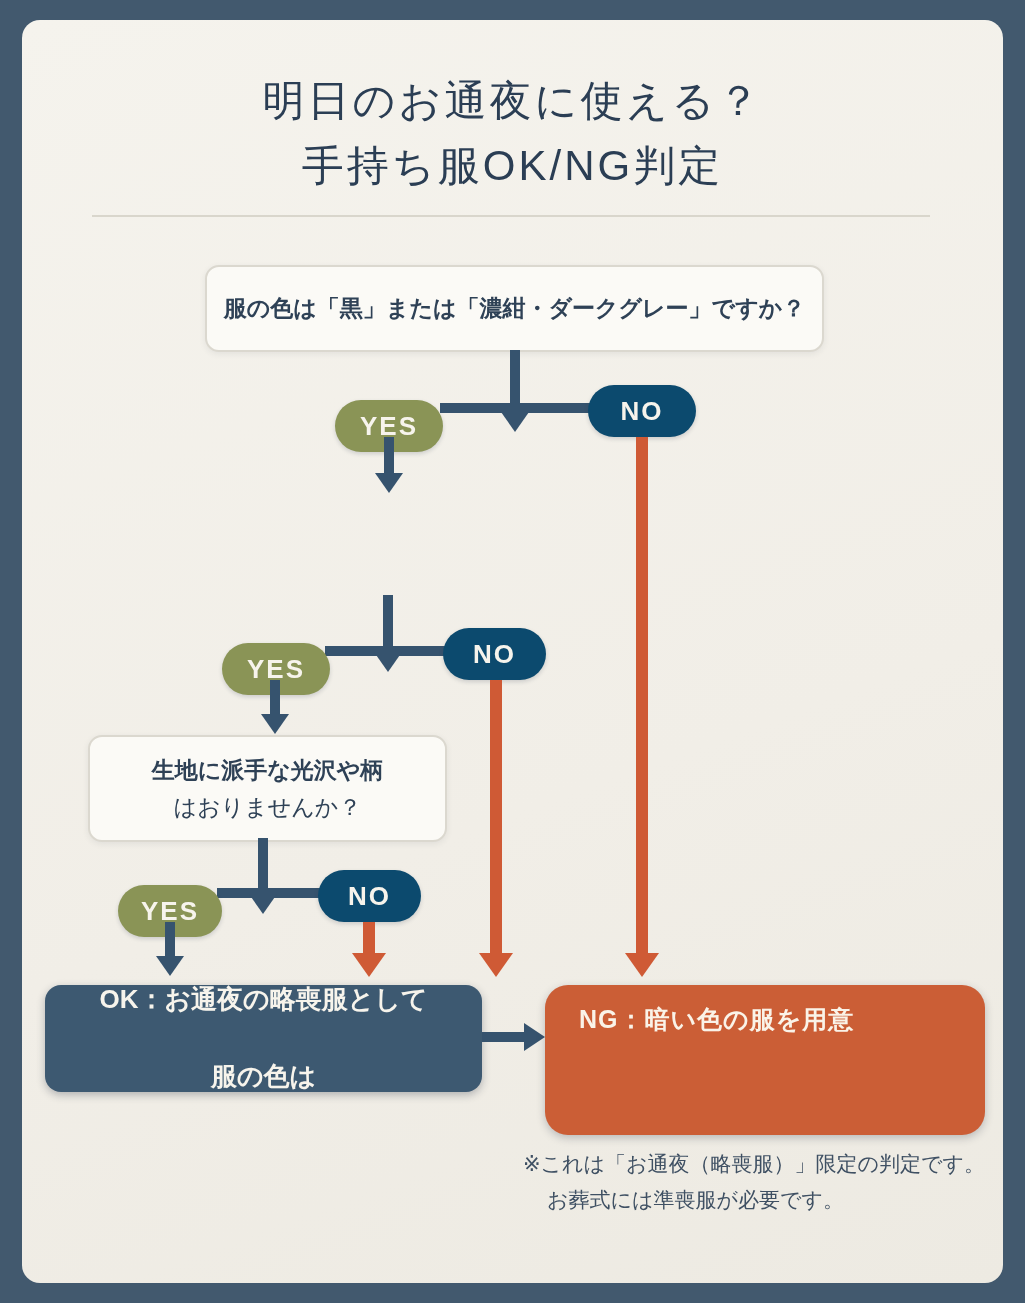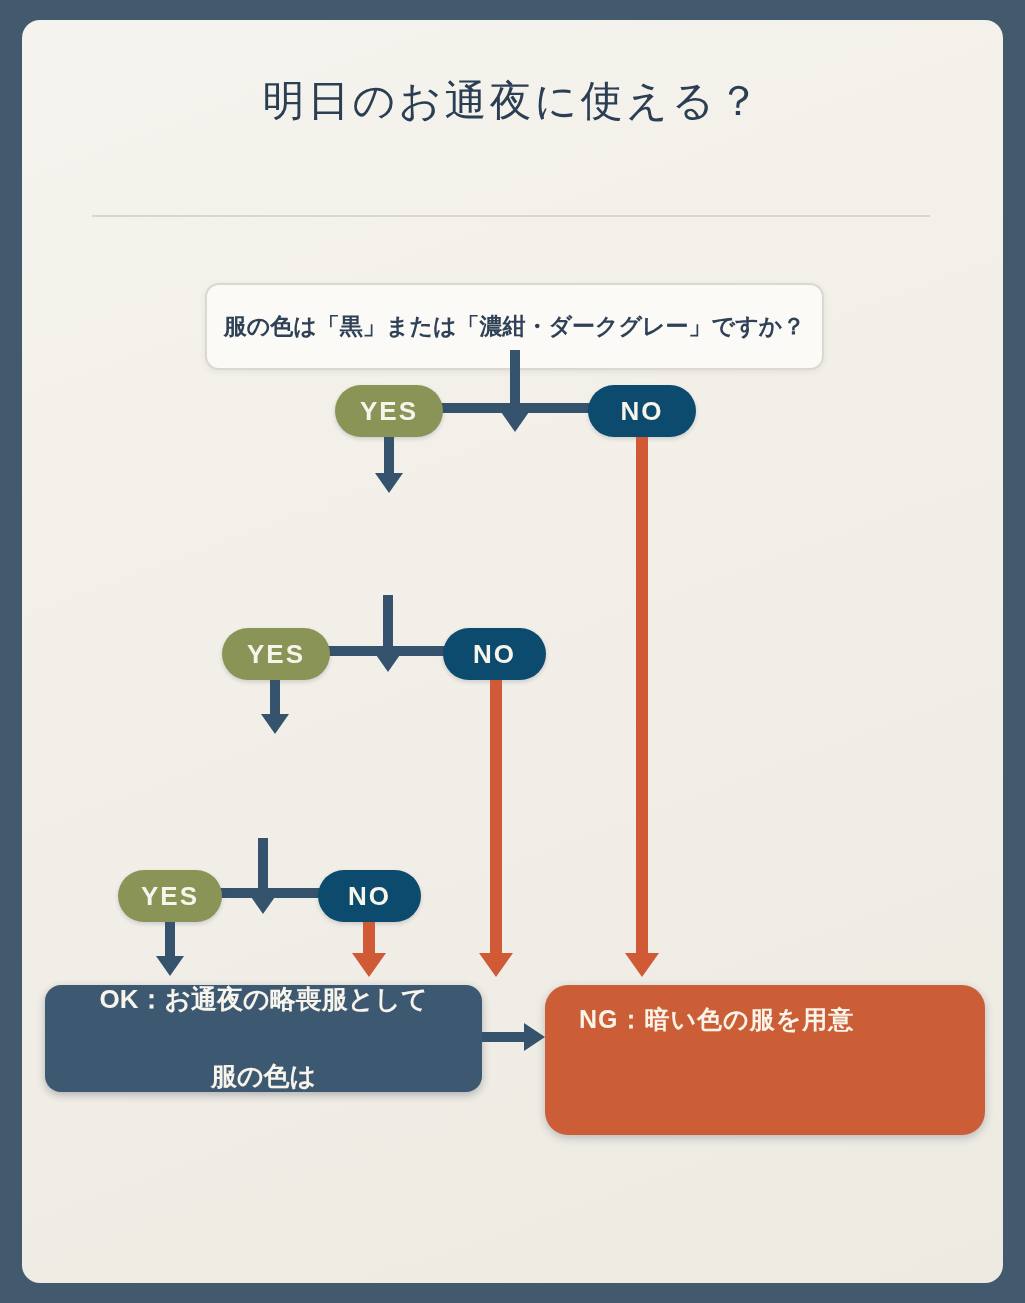--- a/index.html
+++ b/index.html
@@ -9,28 +9,28 @@
         background:linear-gradient(160deg,#f5f3ed 0%,#f1eee7 60%,#edeae2 100%);
         border-radius:18px;}
   .abs{position:absolute;}
   .title{left:0;top:68px;width:100%;text-align:center;color:#2b3e54;
          font-size:42px;font-weight:400;line-height:1.55;letter-spacing:3px;}
   .divider{left:92px;top:215px;width:838px;height:2px;background:#d9d6cc;}
   .qbox{background:#fbfaf6;border:2px solid #dbd8cf;border-radius:14px;
         box-shadow:0 2px 6px rgba(40,50,70,.08);
         display:flex;flex-direction:column;align-items:center;justify-content:center;
         color:#2e4156;font-weight:700;text-align:center;}
-  .q1{left:205px;top:283px;width:615px;height:83px;font-size:23px;}
+  .q1{left:205px;top:265px;width:615px;height:83px;font-size:23px;}
   .q2{left:207px;top:493px;width:363px;height:102px;font-size:23px;line-height:1.6;}
   .q3{left:88px;top:735px;width:355px;height:103px;font-size:23px;line-height:1.6;}
   .q-sub{font-weight:500;}
   .pill{border-radius:26px;display:flex;align-items:center;justify-content:center;
         color:#f7f4ec;font-weight:800;font-size:26px;letter-spacing:2px;
         box-shadow:0 2px 4px rgba(40,50,70,.18);}
-  .pill-yes{background:#8a9456;}
+  .pill-yes{background:#8a9456;margin-top:15px;}
   .pill-no{background:#0c4a6e;}
   .vline,.hline{background:#36536e;}
   .vline.orange,.hline.orange{background:#cf5a35;}
   .arr-down{width:0;height:0;border-left:14px solid transparent;border-right:14px solid transparent;
             border-top:20px solid #36536e;}
   .arr-down.orange{border-left-width:17px;border-right-width:17px;border-top-width:24px;
             border-top-color:#cf5a35;}
   .arr-right{width:0;height:0;border-top:14px solid transparent;border-bottom:14px solid transparent;
             border-left:21px solid #36536e;}
   .okbox{left:45px;top:985px;width:437px;height:107px;background:#3d5971;border-radius:16px;
@@ -48,20 +48,21 @@
   .footnote .fn2{margin-left:24px;}
 </style>
 </head>
 <body>
 
 <div class="frame">
   <div class="card abs" style="left:22px;top:20px;width:981px;height:1263px;"></div>
 
   <div class="abs title">
     <div>明日のお通夜に使える？</div>
+    <div>手持ち服OK/NG判定</div>
   </div>
   <div class="abs divider"></div>
 
   <div class="abs qbox q1">
     <div>服の色は「黒」または「濃紺・ダークグレー」ですか？</div>
   </div>
 
   <div class="abs vline" style="left:510px;top:350px;width:10px;height:58px;"></div>
   <div class="abs hline" style="left:440px;top:403px;width:150px;height:10px;"></div>
   <div class="abs arr-down" style="left:501px;top:412px;"></div>
@@ -90,20 +91,24 @@
   <div class="abs pill pill-no" style="left:443px;top:628px;width:103px;height:52px;">
     <span>NO</span>
   </div>
 
   <div class="abs vline" style="left:270px;top:680px;width:10px;height:36px;"></div>
   <div class="abs arr-down" style="left:261px;top:714px;"></div>
 
   <div class="abs vline orange" style="left:490px;top:680px;width:12px;height:275px;"></div>
   <div class="abs arr-down orange" style="left:479px;top:953px;"></div>
 
+  <div class="abs qbox q3">
+    <div>生地に派手な光沢や柄</div>
+    <div class="q-sub">はおりませんか？</div>
+  </div>
 
   <div class="abs vline" style="left:258px;top:838px;width:10px;height:55px;"></div>
   <div class="abs hline" style="left:217px;top:888px;width:106px;height:10px;"></div>
   <div class="abs arr-down" style="left:249px;top:894px;"></div>
 
   <div class="abs pill pill-yes" style="left:118px;top:870px;width:104px;height:52px;">
     <span>YES</span>
   </div>
   <div class="abs pill pill-no" style="left:318px;top:870px;width:103px;height:52px;">
     <span>NO</span>
@@ -120,13 +125,17 @@
     <div>服の色は</div>
   </div>
 
   <div class="abs hline" style="left:482px;top:1032px;width:43px;height:10px;"></div>
   <div class="abs arr-right" style="left:524px;top:1023px;"></div>
 
   <div class="abs ngbox">
     <div class="ng-title">NG：暗い色の服を用意</div>
   </div>
 
+  <div class="abs footnote">
+    <div>※これは「お通夜（略喪服）」限定の判定です。</div>
+    <div class="fn2">お葬式には準喪服が必要です。</div>
+  </div>
 </div>
 
 </body></html>

